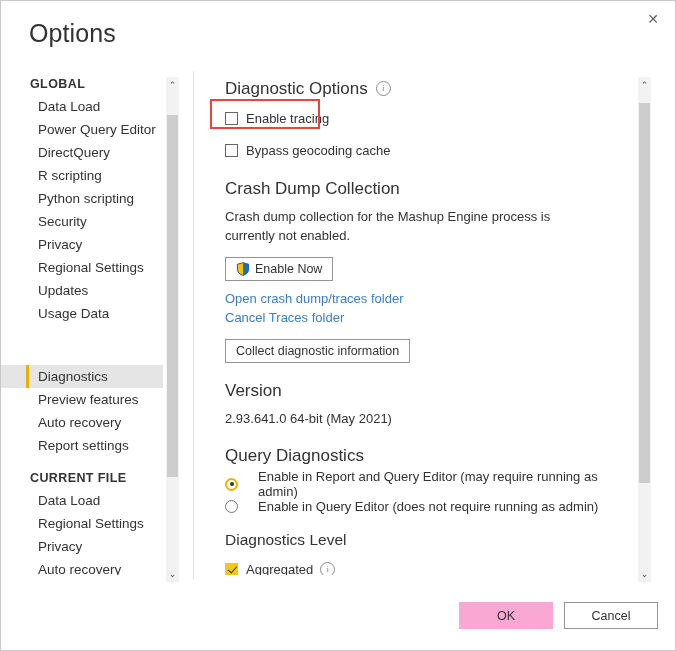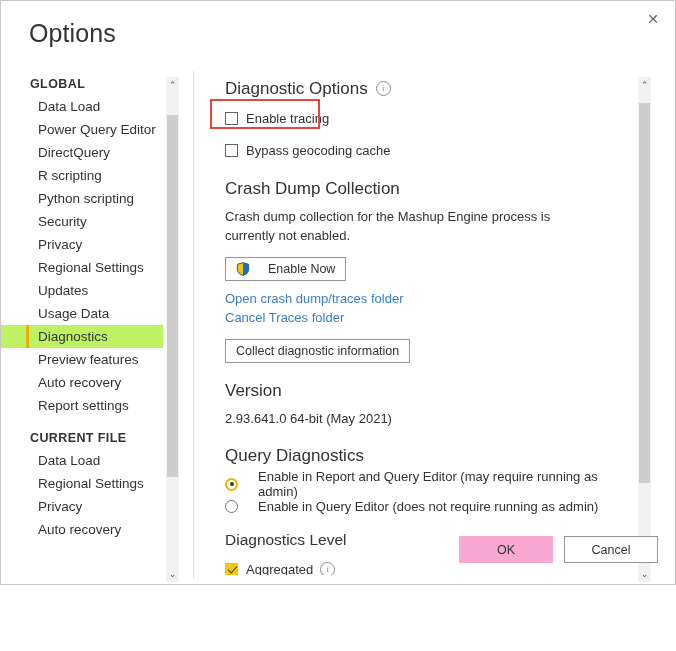--- a/index.html
+++ b/index.html
@@ -7,21 +7,21 @@
     padding: 0;
     background: #ffffff;
   }
   body {
     font-family: "Liberation Sans", sans-serif;
     color: #333333;
   }
   #dialog {
     position: relative;
     width: 676px;
-    height: 585px;
+    height: 651px;
     box-sizing: border-box;
     background: #ffffff;
     border: 1px solid #c8c8c8;
     overflow: hidden;
   }
   
   .title-bar {
     position: absolute;
     left: 0; top: 0;
     width: 676px;
@@ -75,21 +75,22 @@
     position: relative;
     height: 23px;
     line-height: 23px;
     font-size: 13.5px;
     color: #333333;
     padding-left: 37px;
     cursor: pointer;
     white-space: nowrap;
   }
   .sidebar-item.selected {
-    background: #bef264;
+    background: #e5e5e5;
+    margin-top: 40px;
   }
   .sidebar-item.selected::before {
     content: "";
     position: absolute;
     left: 25px;
     top: 0;
     width: 3px;
     height: 23px;
     background: #e8b000;
   }
@@ -236,21 +237,21 @@
     cursor: pointer;
     flex: none;
   }
   .info-icon.in-title {
     margin-left: 8px;
     vertical-align: 3px;
   }
   .btn-plain {
     display: inline-flex;
     align-items: center;
-    gap: 18px;
+    gap: 5px;
     border: 1px solid #949494;
     background: #ffffff;
     color: #333333;
     font-size: 12.5px;
     font-family: "Liberation Sans", sans-serif;
     padding: 3px 10px;
     cursor: pointer;
     line-height: 16px;
   }
   .link {

